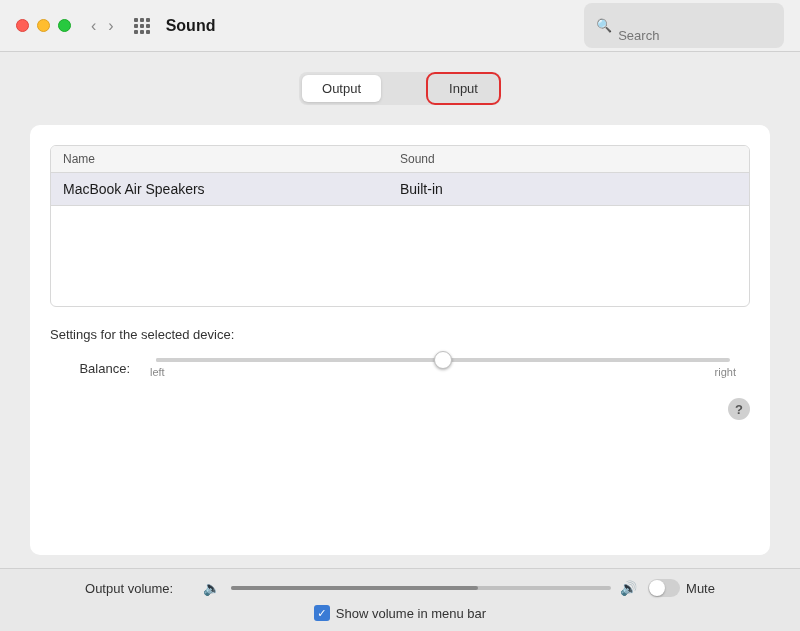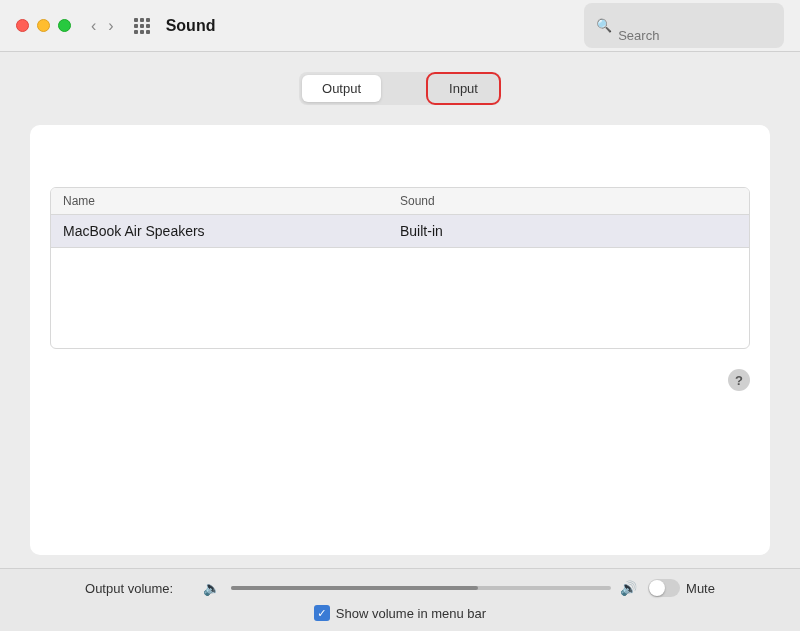--- a/index.html
+++ b/index.html
@@ -163,21 +163,20 @@
     }
 
     
     .device-table {
       width: 100%;
       border-collapse: collapse;
       border: 1px solid #d8d8d8;
       border-radius: 6px;
       overflow: hidden;
       margin-bottom: 20px;
-      margin-top: 42px;
     }
 
     .table-header {
       display: grid;
       grid-template-columns: 1fr 1fr;
       background: #f5f5f5;
       border-bottom: 1px solid #d8d8d8;
       padding: 6px 12px;
     }
 
@@ -454,20 +453,37 @@
         <span class="col-header">Name</span>
         <span class="col-header">Sound</span>
       </div>
       <div class="table-row-item">
         <span class="cell-value">MacBook Air Speakers</span>
         <span class="cell-value">Built-in</span>
       </div>
       <div class="empty-rows"></div>
     </div>
 
+    <div class="settings-section">
+      <div class="settings-title">Settings for the selected device:</div>
+
+      <div class="balance-row">
+        <span class="balance-label">Balance:</span>
+        <div class="slider-container">
+          <div class="slider-track">
+            <div class="slider-fill"></div>
+            <div class="slider-thumb"></div>
+          </div>
+          <div class="slider-labels">
+            <span>left</span>
+            <span>right</span>
+          </div>
+        </div>
+      </div>
+    </div>
 
     <div class="help-btn">
       <div class="help-circle">?</div>
     </div>
   </div>
 </div>
 
 <div class="bottom-bar">
   <div class="volume-row">
     <span class="volume-label">Output volume:</span>

